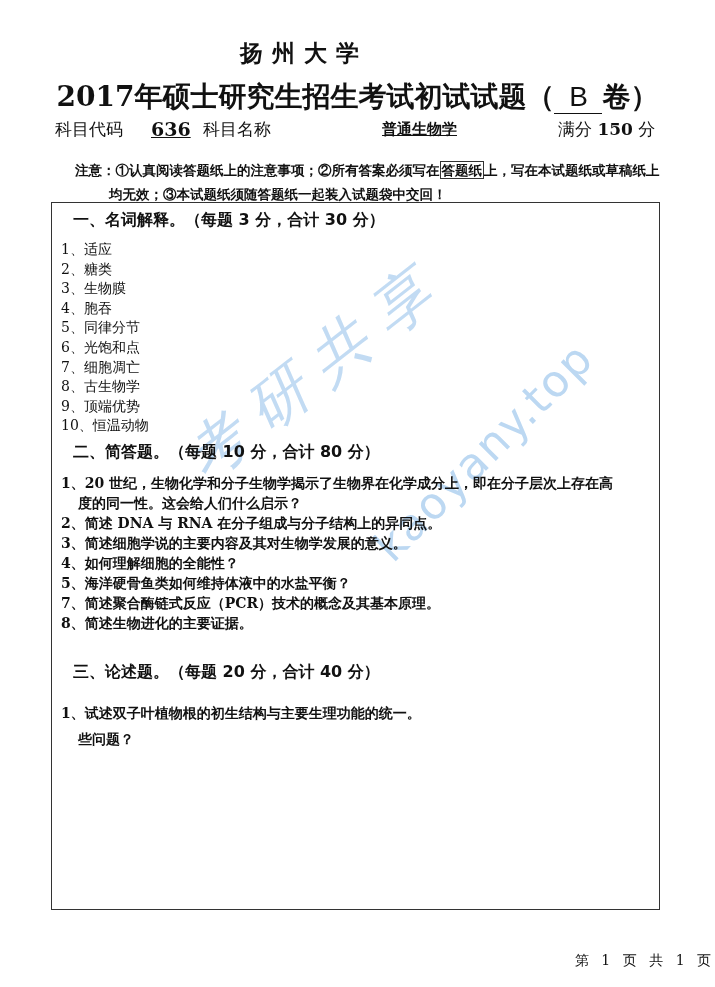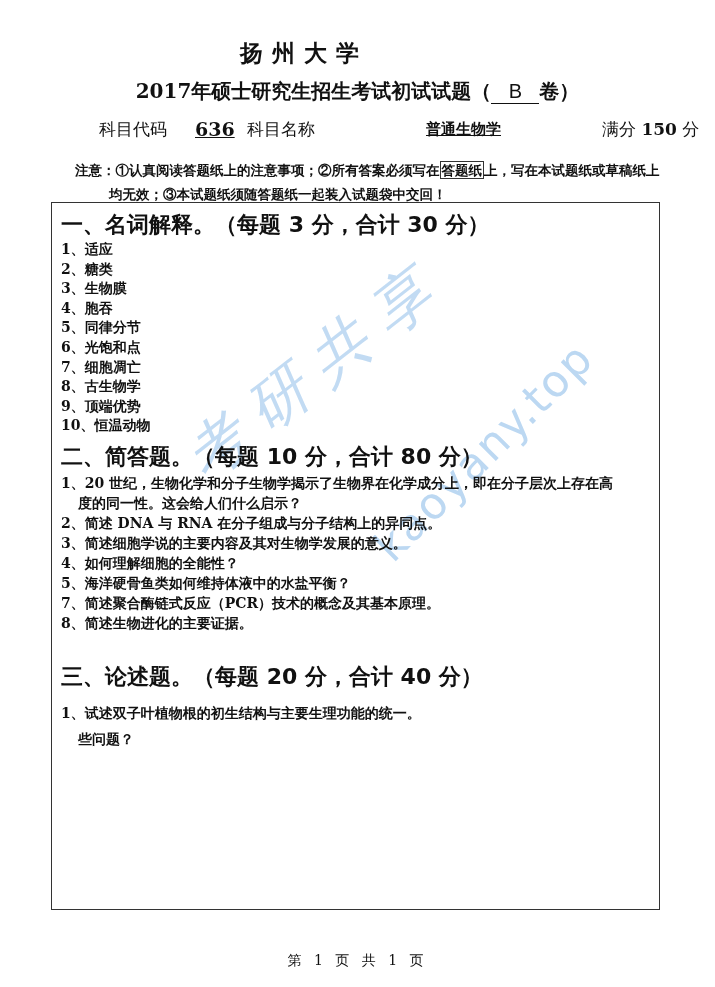--- a/index.html
+++ b/index.html
@@ -2,36 +2,36 @@
 <html><head>
 <meta charset="utf-8">
 <style>
   html, body { margin:0; padding:0; }
   body {
     width:715px; height:987px; background:#ffffff; position:relative; overflow:hidden;
     font-family:"DejaVu Serif", "Liberation Serif", serif; color:#111;
   }
   .abs { position:absolute; }
   .school { left:0; width:608px; top:38px; text-align:center; font-size:23px; font-weight:bold; letter-spacing:9px; }
-  .exam-title { left:0; width:715px; top:78px; text-align:center; font-size:20px; font-weight:bold; }
+  .exam-title { left:0; width:715px; top:78px; text-align:center; font-size:28px; font-weight:bold; }
   .exam-title .blank { display:inline-block; width:48px; border-bottom:1.5px solid #111; text-align:center; font-family:"Liberation Sans", sans-serif; font-weight:normal; }
-  .meta-row { top:118px; left:55px; width:600px; height:24px; font-size:17px;margin-left:44px; }
+  .meta-row { top:118px; left:55px; width:600px; height:24px; font-size:17px; }
   .meta-row span { position:absolute; top:0; white-space:nowrap; }
   .code-val { font-weight:bold; text-decoration:underline; font-size:19px; }
   .subj-val { text-decoration:underline; font-size:15px; font-weight:bold; }
   .notice { top:158px; left:75px; width:590px; font-size:13.5px; line-height:24px; font-weight:bold; }
   .notice .boxed { border:1px solid #333; padding:0 1px; }
   .notice .line2 { padding-left:34px; }
   .frame { left:51px; top:202px; width:607px; height:706px; border:1.5px solid #333; }
-  .sec-head { left:61px; font-family:"DejaVu Sans", "Liberation Sans", sans-serif; font-size:22px; font-weight:bold; white-space:nowrap; }
-  .items { left:61px; font-size:14px; font-weight:bold; line-height:19.6px; }
+  .sec-head { left:73px; font-family:"DejaVu Sans", "Liberation Sans", sans-serif; font-size:16px; font-weight:bold; white-space:nowrap; }
+  .items { left:61px; font-size:14px; font-weight:normal; line-height:19.6px; }
   .items div { white-space:nowrap; }
   .q { font-size:14px; font-weight:bold; line-height:20px; width:590px; }
   .q .cont { padding-left:17px; }
-  .footer { left:0; width:715px; top:952px; text-align:center; font-size:14px; letter-spacing:4px; }
+  .footer { left:0; width:715px; top:952px; text-align:right; font-size:14px; letter-spacing:4px; }
   .wm { color:#bcd8f2; font-family:"DejaVu Sans", sans-serif; pointer-events:none; }
   .wm-url { left:400px; top:520px; font-size:44px; transform:rotate(-45deg); transform-origin:left bottom; letter-spacing:2px; }
   .wm-cn { left:160px; top:330px; font-size:60px; transform:rotate(-38deg); letter-spacing:18px; font-style:italic; opacity:0.9; }
 </style>
 </head>
 <body>
 
 <div class="abs wm wm-cn">考研共享</div>
 <div class="abs wm wm-url">kaoyany.top</div>
 

